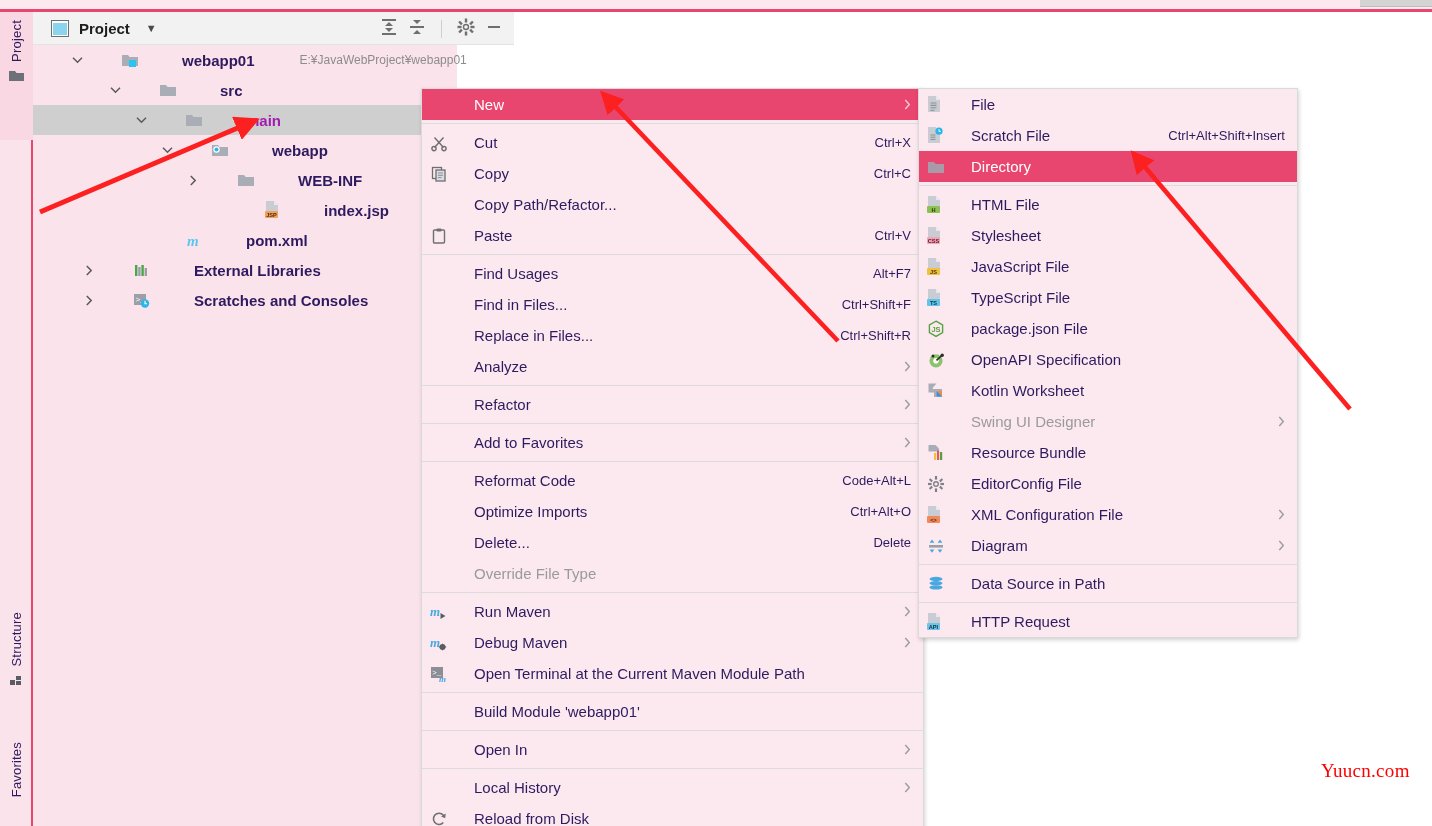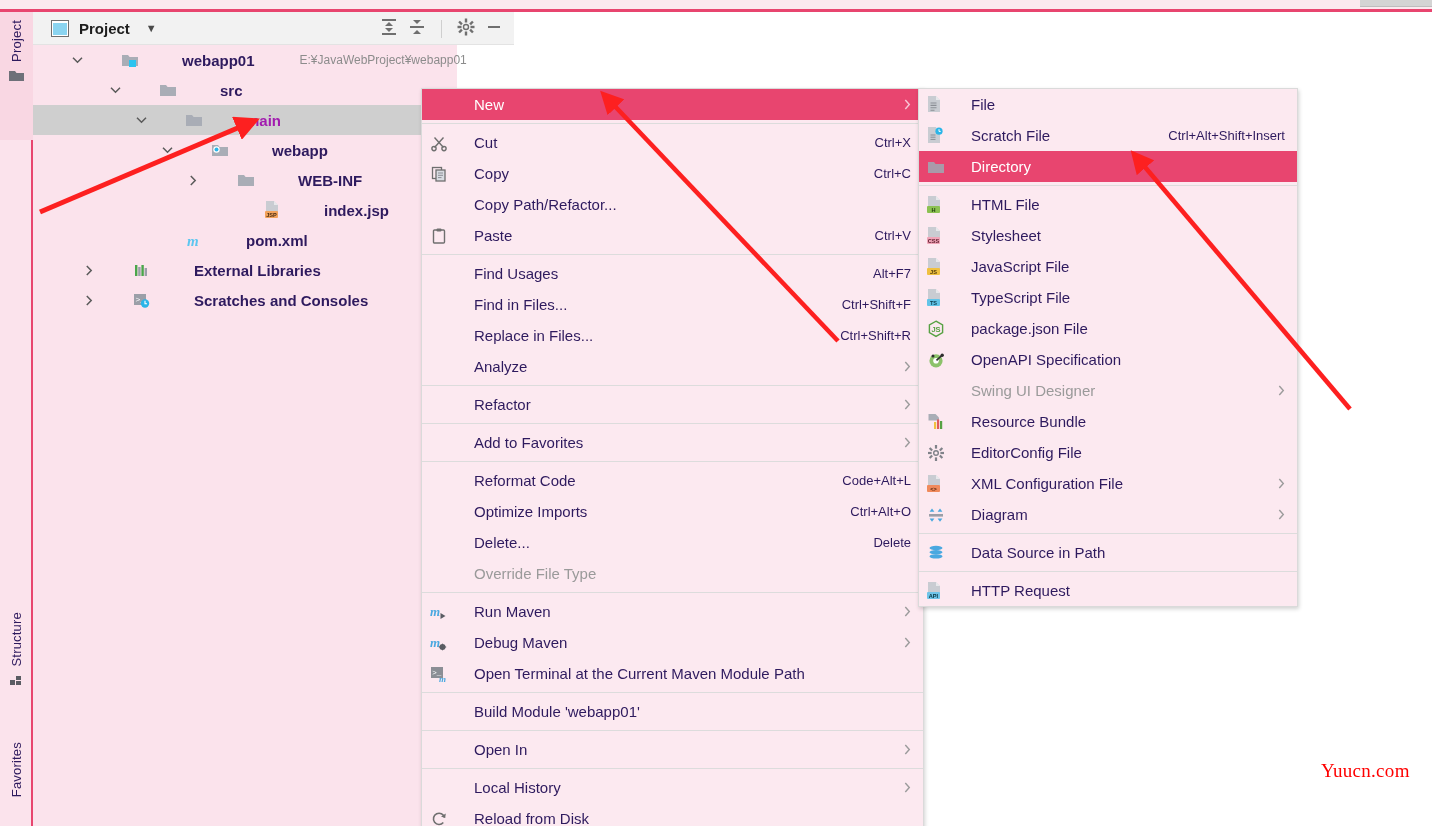--- a/index.html
+++ b/index.html
@@ -613,20 +613,31 @@
           <svg width="18" height="18" viewBox="0 0 18 18">
             <circle cx="9" cy="9.8" r="6.6" fill="#8cc26a"></circle>
             <circle cx="9" cy="9.8" r="2.8" fill="#ffffff"></circle>
             <path d="M9.5 9.4l5.4-5" stroke="#2e2e2e" stroke-width="1.6"></path>
             <circle cx="15.2" cy="4.2" r="1.7" fill="#2e2e2e"></circle>
             <circle cx="6" cy="5" r="1.5" fill="#2e2e2e"></circle>
           </svg>
         </span>
         <span class="mi-label">OpenAPI Specification</span>
       </div>
+      <div class="mi">
+        <span class="mi-ico">
+          <svg width="18" height="18" viewBox="0 0 18 18">
+            <path d="M1.5 1.5h8l-4 4.5 4 4.5h-8z" fill="#a9adb6"></path>
+            <path d="M7 7h8v8H7z" fill="#a9adb6"></path>
+            <path d="M9.6 9.2h5.4v5.4z" fill="#f08a3c"></path>
+            <path d="M9.6 14.6v-5.4l5.4 5.4z" fill="#3a8ce0"></path>
+          </svg>
+        </span>
+        <span class="mi-label">Kotlin Worksheet</span>
+      </div>
       <div class="mi disabled">
         <span class="mi-ico"></span>
         <span class="mi-label">Swing UI Designer</span>
         <span class="mi-arrow"><svg width="7" height="11" viewBox="0 0 7 11">
             <path d="M1.3 1l4 4.5-4 4.5" fill="none" stroke="#9b9b9b" stroke-width="1.4"></path>
           </svg></span>
       </div>
       <div class="mi">
         <span class="mi-ico">
           <svg width="18" height="18" viewBox="0 0 18 18">

